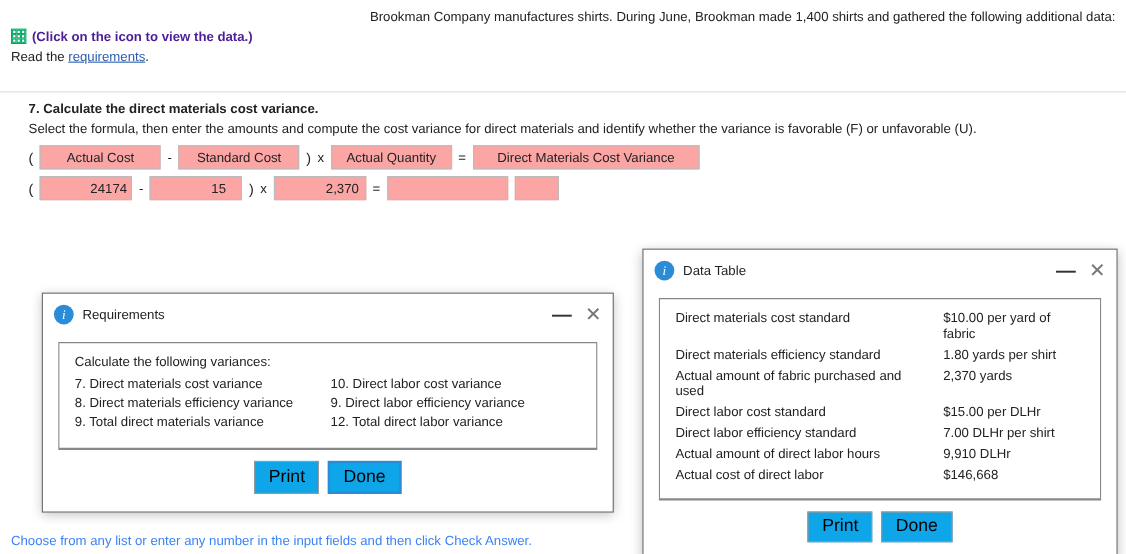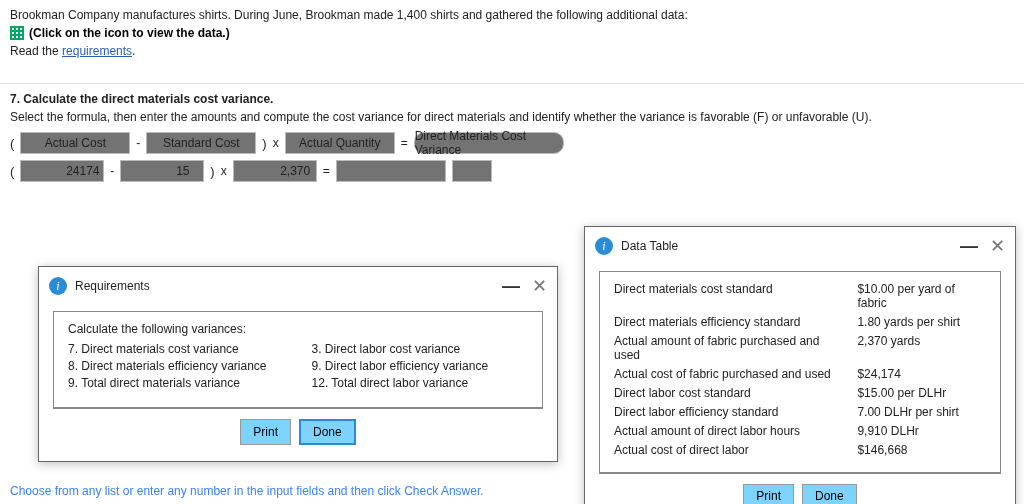--- a/index.html
+++ b/index.html
@@ -1,53 +1,53 @@
 <!DOCTYPE html>
 <html><head>
 <meta charset="utf-8">
 <style>
 * { box-sizing: border-box; margin: 0; padding: 0; }
 body { font-family: Arial, sans-serif; font-size: 12px; color: #222; background: #fff; width: 1024px; height: 504px; position: relative; }
 .header { padding: 8px 10px 4px; }
-.intro { margin-bottom: 4px; }
+.intro { margin-bottom: 4px; text-align: right; }
 .data-link-row { display: flex; align-items: center; gap: 5px; margin-bottom: 4px; }
 .grid-icon { width: 14px; height: 14px; border: 1px solid #0a6; display: inline-flex; flex-wrap: wrap; }
 .grid-icon span { width: 33.33%; height: 33.33%; border: 0.5px solid #0a6; }
-.green-link { color: #000000; font-weight: bold; cursor: pointer; }
+.green-link { color: #4c1d95; font-weight: bold; cursor: pointer; }
 .read-req { margin-bottom: 17px; }
 .link { color: #2a5db0; text-decoration: underline; cursor: pointer; }
 hr.sep { border: none; border-top: 1px solid #ddd; margin: 4px 0; }
-.q { padding: 4px 10px; }
+.q { padding: 4px 10px; margin-left: 16px; }
 .q .title { font-weight: bold; margin-bottom: 4px; }
 .q .instr { margin-bottom: 8px; }
 .formula-row { display: flex; align-items: center; gap: 6px; margin-bottom: 6px; }
 .paren { font-size: 13px; }
 .op { font-size: 12px; }
-.slot, .input { border: 1px solid #bbb; height: 22px; background: #737373; display: flex; align-items: center; justify-content: center; font-size: 12px; }
+.slot, .input { border: 1px solid #bbb; height: 22px; background: #fca5a5; display: flex; align-items: center; justify-content: center; font-size: 12px; }
 .slot-lbl { width: 110px; }
-.slot-lbl-wide { width: 150px; border-radius: 10px; }
+.slot-lbl-wide { width: 206px; }
 .slot-num { width: 84px; padding-left: 41px; }
 .slot-sm { width: 40px; }
 .footer-hint { position: absolute; left: 10px; bottom: 6px; color: #3b82f6; }
 .modal { position: absolute; background: #fff; border: 1px solid #666; box-shadow: 0 2px 10px rgba(0,0,0,0.25); }
 .modal .mhead { display: flex; align-items: center; justify-content: space-between; padding: 8px 10px; }
 .modal .mhead .left { display: flex; align-items: center; gap: 8px; }
 .info-icon { width: 18px; height: 18px; border-radius: 50%; background: #2a8bd7; color: #fff; display: flex; align-items: center; justify-content: center; font-style: italic; font-family: Georgia, serif; font-size: 12px; }
 .wcontrols { display: flex; gap: 12px; align-items: center; }
 .minbtn { font-weight: bold; font-size: 18px; line-height: 10px; cursor: pointer; color: #333; }
 .closebtn { font-size: 18px; color: #777; cursor: pointer; }
 .mbody { padding: 6px 14px 10px; }
 .req-modal { left: 38px; top: 266px; width: 520px; }
 .req-box { border: 1px solid #888; border-bottom: 2px solid #888; padding: 10px 14px 14px; }
 .req-box .lead { margin-bottom: 6px; }
-.req-cols { display: flex; gap: 45px; }
+.req-cols { display: flex; gap: 34px; }
 .req-cols ul { list-style: none; }
 .req-cols li { margin-bottom: 3px; }
 .btnrow { display: flex; justify-content: center; gap: 8px; padding: 10px 0 6px; }
-.btn { border: 1px solid #999; background: #7dd3fc; padding: 4px 12px; font-size: 12px; cursor: pointer; }
+.btn { border: 1px solid #999; background: #0ea5e9; padding: 4px 12px; font-size: 16px; cursor: pointer; }
 .btn.primary { border: 2px solid #2a8bd7; }
 .dt-modal { left: 584px; top: 226px; width: 432px; }
 .dt-box { border: 1px solid #888; border-bottom: 2px solid #888; padding: 10px 14px; }
 .dt-row { display: flex; justify-content: center; margin-bottom: 5px; gap: 12px; }
 .dt-row .k { flex: 1.8; }
 .dt-row .v { flex: 1; }
 </style>
 </head>
 <body>
 
@@ -118,21 +118,21 @@
   <div class="mbody">
     <div class="req-box">
       <div class="lead">Calculate the following variances:</div>
       <div class="req-cols">
         <ul>
           <li>7. Direct materials cost variance</li>
           <li>8. Direct materials efficiency variance</li>
           <li>9. Total direct materials variance</li>
         </ul>
         <ul>
-          <li>3. Direct labor cost variance</li>
+          <li>10. Direct labor cost variance</li>
           <li>9. Direct labor efficiency variance</li>
           <li>12. Total direct labor variance</li>
         </ul>
       </div>
     </div>
     <div class="btnrow">
       <button class="btn">Print</button>
       <button class="btn primary">Done</button>
     </div>
   </div>
@@ -157,24 +157,20 @@
         </div>
       <div class="dt-row">
           <span class="k">Direct materials efficiency standard</span>
           <span class="v">1.80 yards per shirt</span>
         </div>
       <div class="dt-row">
           <span class="k">Actual amount of fabric purchased and used</span>
           <span class="v">2,370 yards</span>
         </div>
       <div class="dt-row">
-          <span class="k">Actual cost of fabric purchased and used</span>
-          <span class="v">$24,174</span>
-        </div>
-      <div class="dt-row">
           <span class="k">Direct labor cost standard</span>
           <span class="v">$15.00 per DLHr</span>
         </div>
       <div class="dt-row">
           <span class="k">Direct labor efficiency standard</span>
           <span class="v">7.00 DLHr per shirt</span>
         </div>
       <div class="dt-row">
           <span class="k">Actual amount of direct labor hours</span>
           <span class="v">9,910 DLHr</span>

